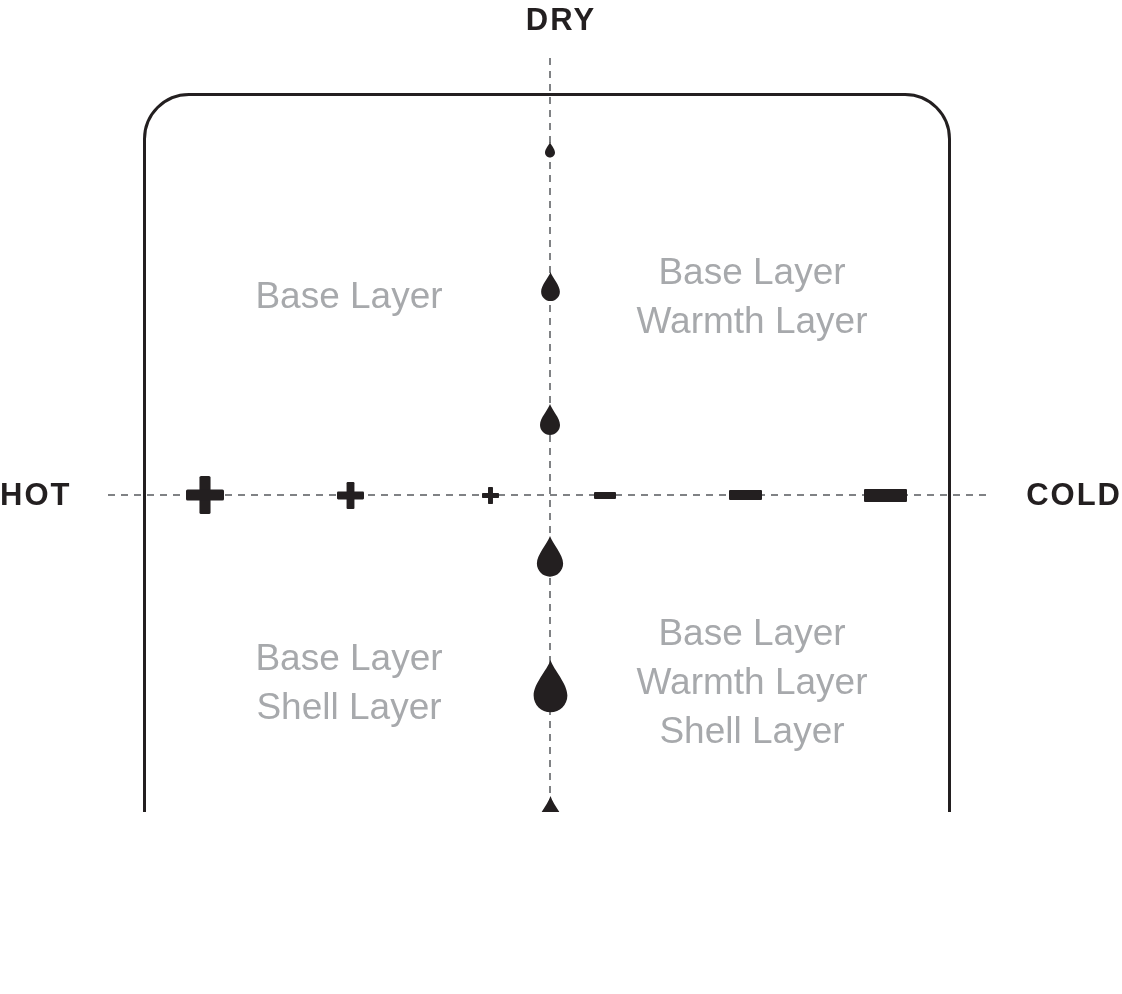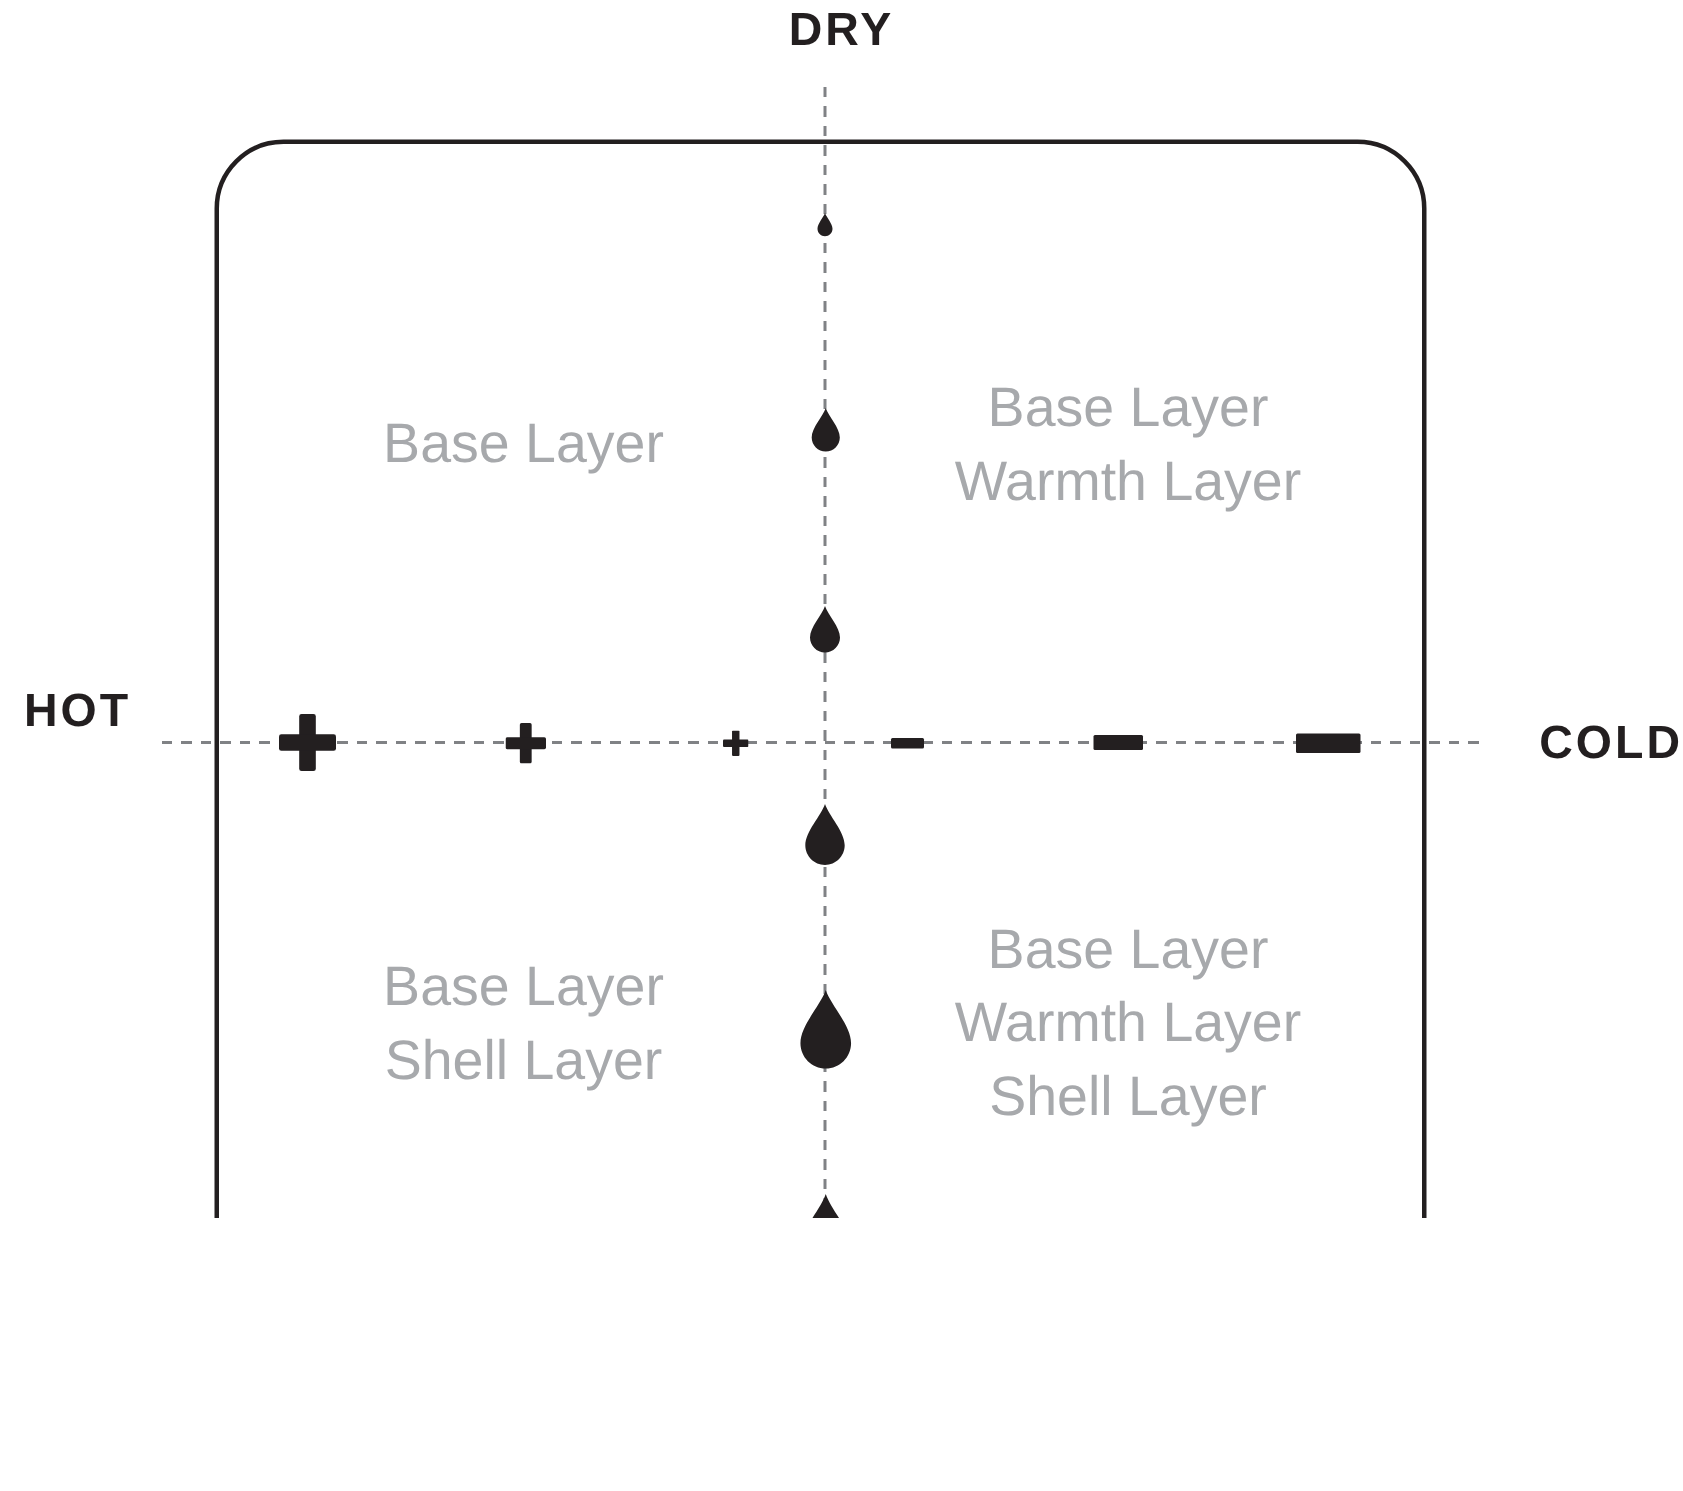--- a/index.html
+++ b/index.html
@@ -15,21 +15,21 @@
            background:repeating-linear-gradient(to bottom, #808285 0 7px, transparent 7px 13px); }
 
   
   .box { position:absolute; left:143px; top:93px; width:808px; height:808px;
          border:3px solid #231f20; border-radius:46px; background:transparent; }
 
   
   .axis { position:absolute; color:#231f20; font-weight:700; font-size:31px; letter-spacing:2px; }
   .axis.dry  { top:2px;   left:0; width:1122px; text-align:center; }
   .axis.wet  { top:958px; left:0; width:1122px; text-align:center; }
-  .axis.hot  { left:0;    top:456px;padding-left:16px; }
+  .axis.hot  { left:0;    top:477px; }
   .axis.cold { right:0;   top:477px; text-align:left; }
 
   
   .quad { position:absolute; width:406px; text-align:center; color:#a7a9ac;
           font-size:37px; line-height:49px; font-weight:400; }
   .q-tl { left:146px; top:271px; }
   .q-tr { left:549px; top:247px; }
   .q-bl { left:146px; top:633px; }
   .q-br { left:549px; top:608px; }
 

